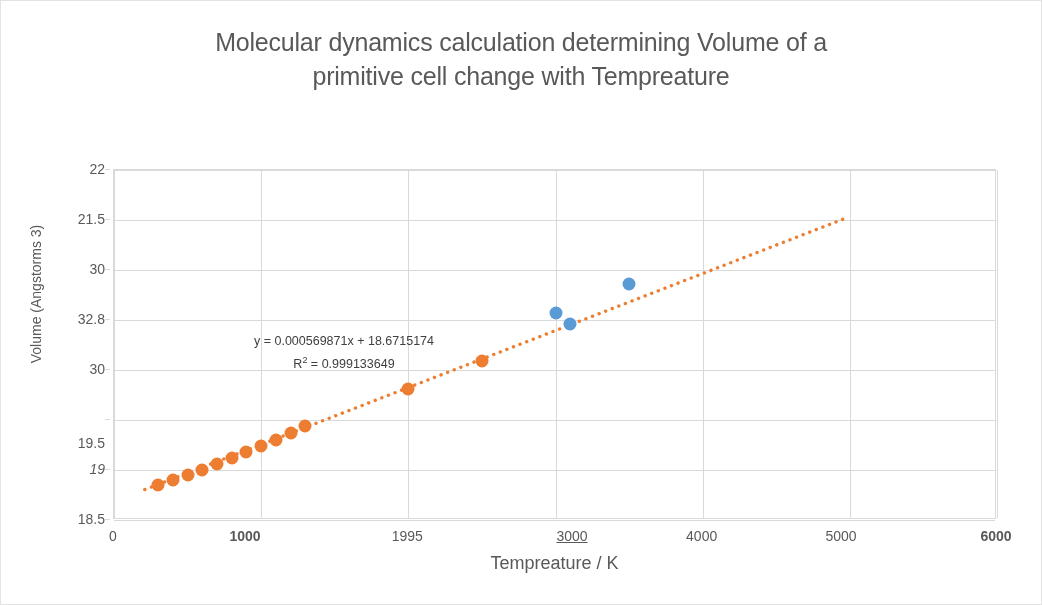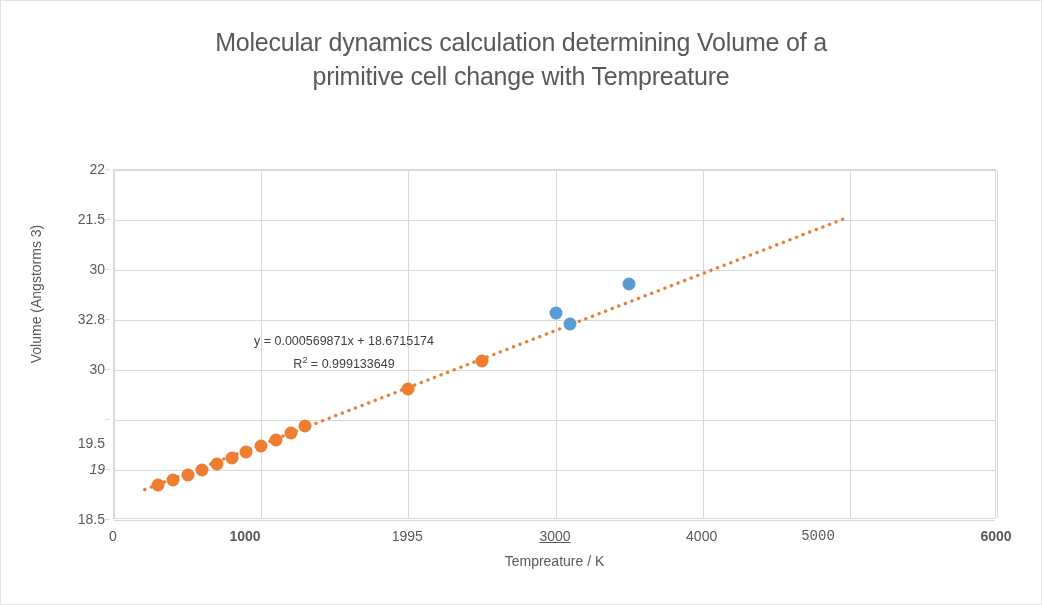--- a/index.html
+++ b/index.html
@@ -41,21 +41,21 @@
     transform: rotate(-90deg);
     font-size: 14px;
     color: #595959;
   }
   #x-axis-title {
     position: absolute;
     left: 112px;
     top: 552px;
     width: 883px;
     text-align: center;
-    font-size: 14px;
+    font-size: 18px;
     color: #595959;
   }
   #plot-frame {
     position: absolute;
     left: 112px;
     top: 168px;
     width: 883px;
     height: 350px;
     border: 1px solid #d9d9d9;
     box-sizing: border-box;
@@ -166,23 +166,23 @@
       <div class="tick-mark-y" style="left: 48px; top: 100px;"></div>
       <div class="y-tick-label" style="top: 50px;">21.5</div>
       <div class="tick-mark-y" style="left: 48px; top: 50px;"></div>
       <div class="y-tick-label" style="top: 0px;">22</div>
       <div class="tick-mark-y" style="left: 48px; top: 0px;"></div>
     </div>
   <div id="x-axis-labels" style="position: absolute; left: 112px; top: 527px; width: 883px;">
       <div class="x-tick-label" style="left: 0px;">0</div>
       <div class="x-tick-label" style="left: 132px; font-weight: bold;">1000</div>
       <div class="x-tick-label" style="left: 294.333px;">1995</div>
-      <div class="x-tick-label" style="left: 442px; text-decoration: underline;">3000</div>
+      <div class="x-tick-label" style="left: 459px; text-decoration: underline;">3000</div>
       <div class="x-tick-label" style="left: 588.667px;">4000</div>
-      <div class="x-tick-label" style="left: 705px; font-family: Liberation Mono, monospace;">5000</div>
+      <div class="x-tick-label" style="left: 728px;">5000</div>
       <div class="x-tick-label" style="left: 883px; font-weight: bold;">6000</div>
     </div>
 
   <div id="plot-frame">
     <div id="gridlines">
         <div class="gridline-h" style="top: 350px;"></div>
         <div class="gridline-h" style="top: 300px;"></div>
         <div class="gridline-h" style="top: 250px;"></div>
         <div class="gridline-h" style="top: 200px;"></div>
         <div class="gridline-h" style="top: 150px;"></div>

